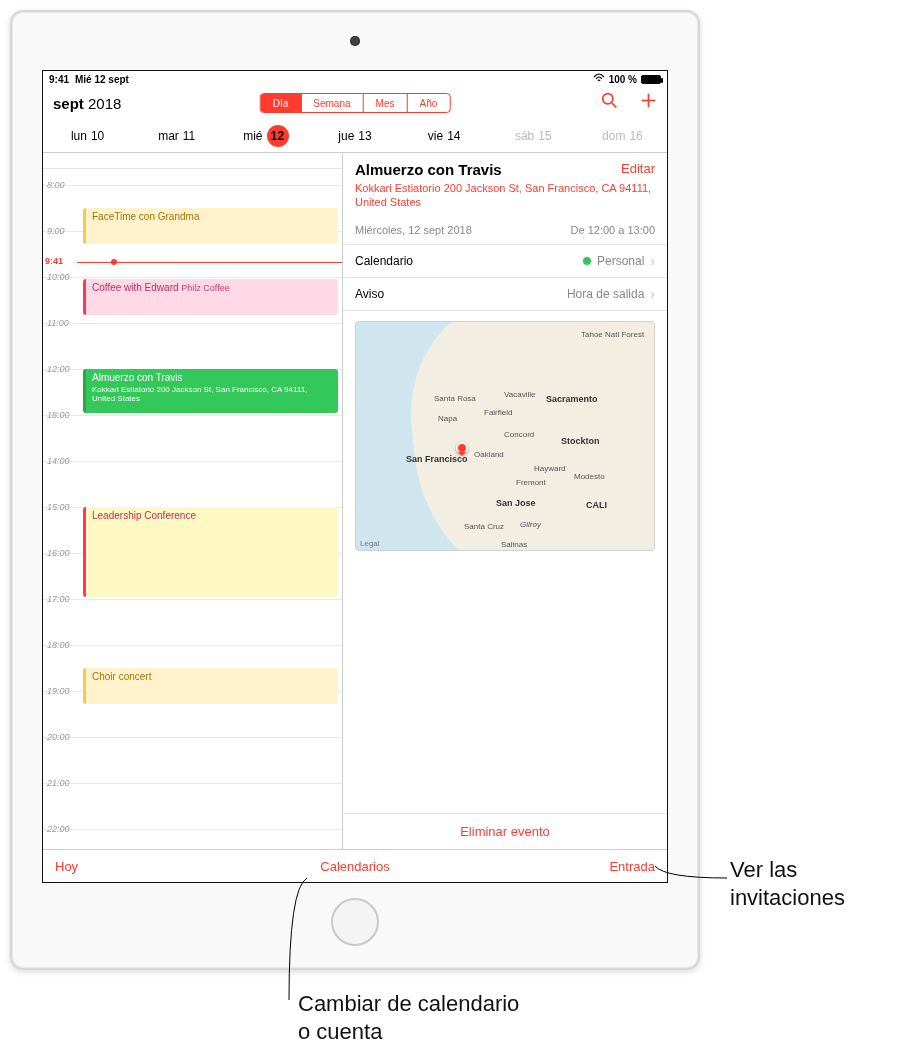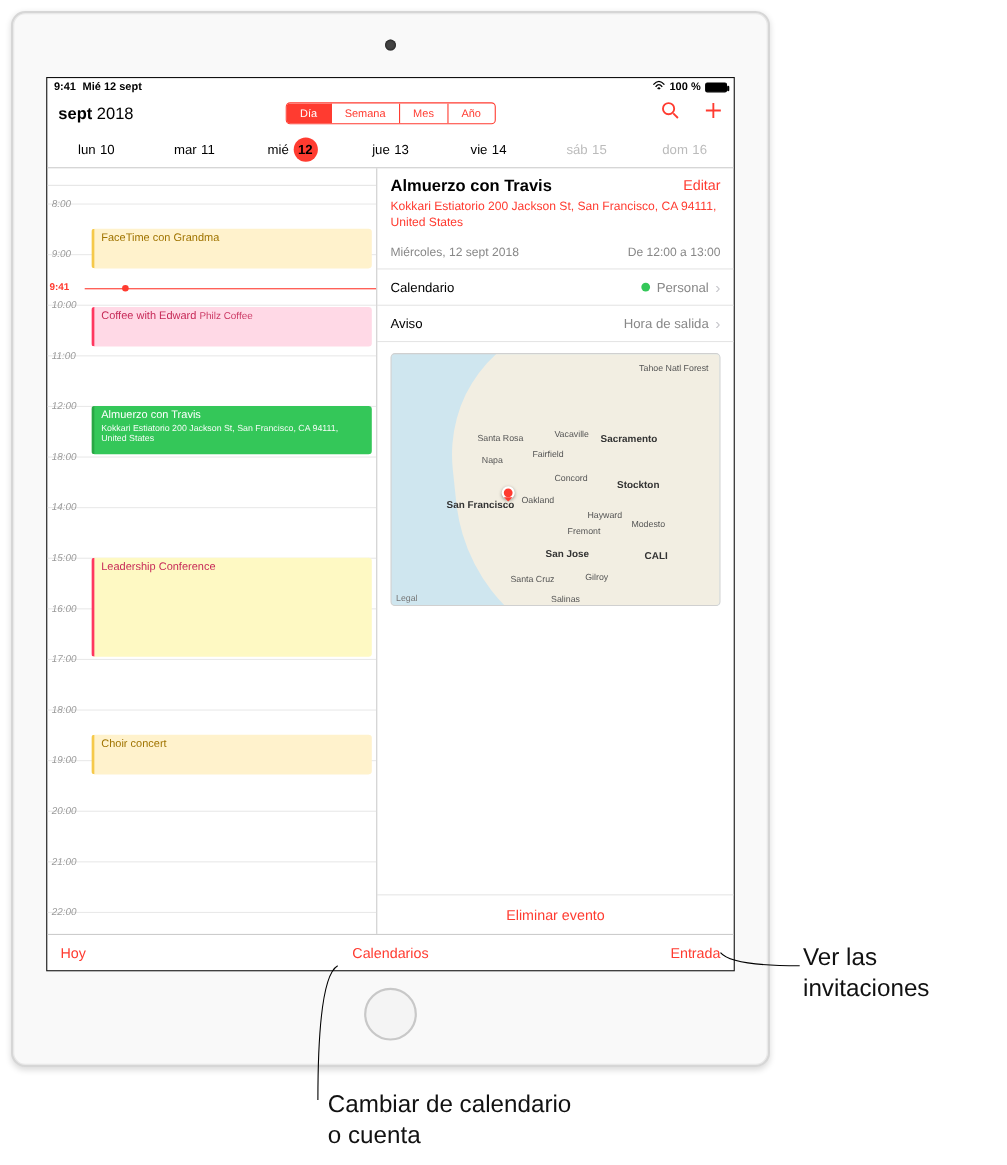--- a/index.html
+++ b/index.html
@@ -449,21 +449,21 @@
               <span class="map-city" style="left: 148px; top: 108px;">Concord</span>
               <span class="map-city bold" style="left: 205px; top: 114px;">Stockton</span>
               <span class="map-city" style="left: 118px; top: 128px;">Oakland</span>
               <span class="map-city bold" style="left: 50px; top: 132px;">San Francisco</span>
               <span class="map-city" style="left: 142px; top: 142px; margin-left: 36px;">Hayward</span>
               <span class="map-city" style="left: 160px; top: 156px;">Fremont</span>
               <span class="map-city" style="left: 218px; top: 150px;">Modesto</span>
               <span class="map-city bold" style="left: 140px; top: 176px; text-align: right;">San Jose</span>
               <span class="map-city bold" style="left: 230px; top: 178px;">CALI</span>
               <span class="map-city" style="left: 108px; top: 200px;">Santa Cruz</span>
-              <span class="map-city" style="left: 176px; top: 198px;">Gilroy</span>
+              <span class="map-city" style="left: 164px; top: 198px; font-style: italic;">Gilroy</span>
               <span class="map-city" style="left: 145px; top: 218px;">Salinas</span>
               <span class="map-city" style="left: 205px; top: 228px;">King City</span>
               <span class="map-city" style="left: 225px; top: 8px;">Tahoe Natl Forest</span>
             </div>
           <div class="map-pin" style="left:100px; top:120px"></div>
           <div class="map-legal">Legal</div>
         </div>
         <div class="delete-row">Eliminar evento</div>
       </div>
     </div>

